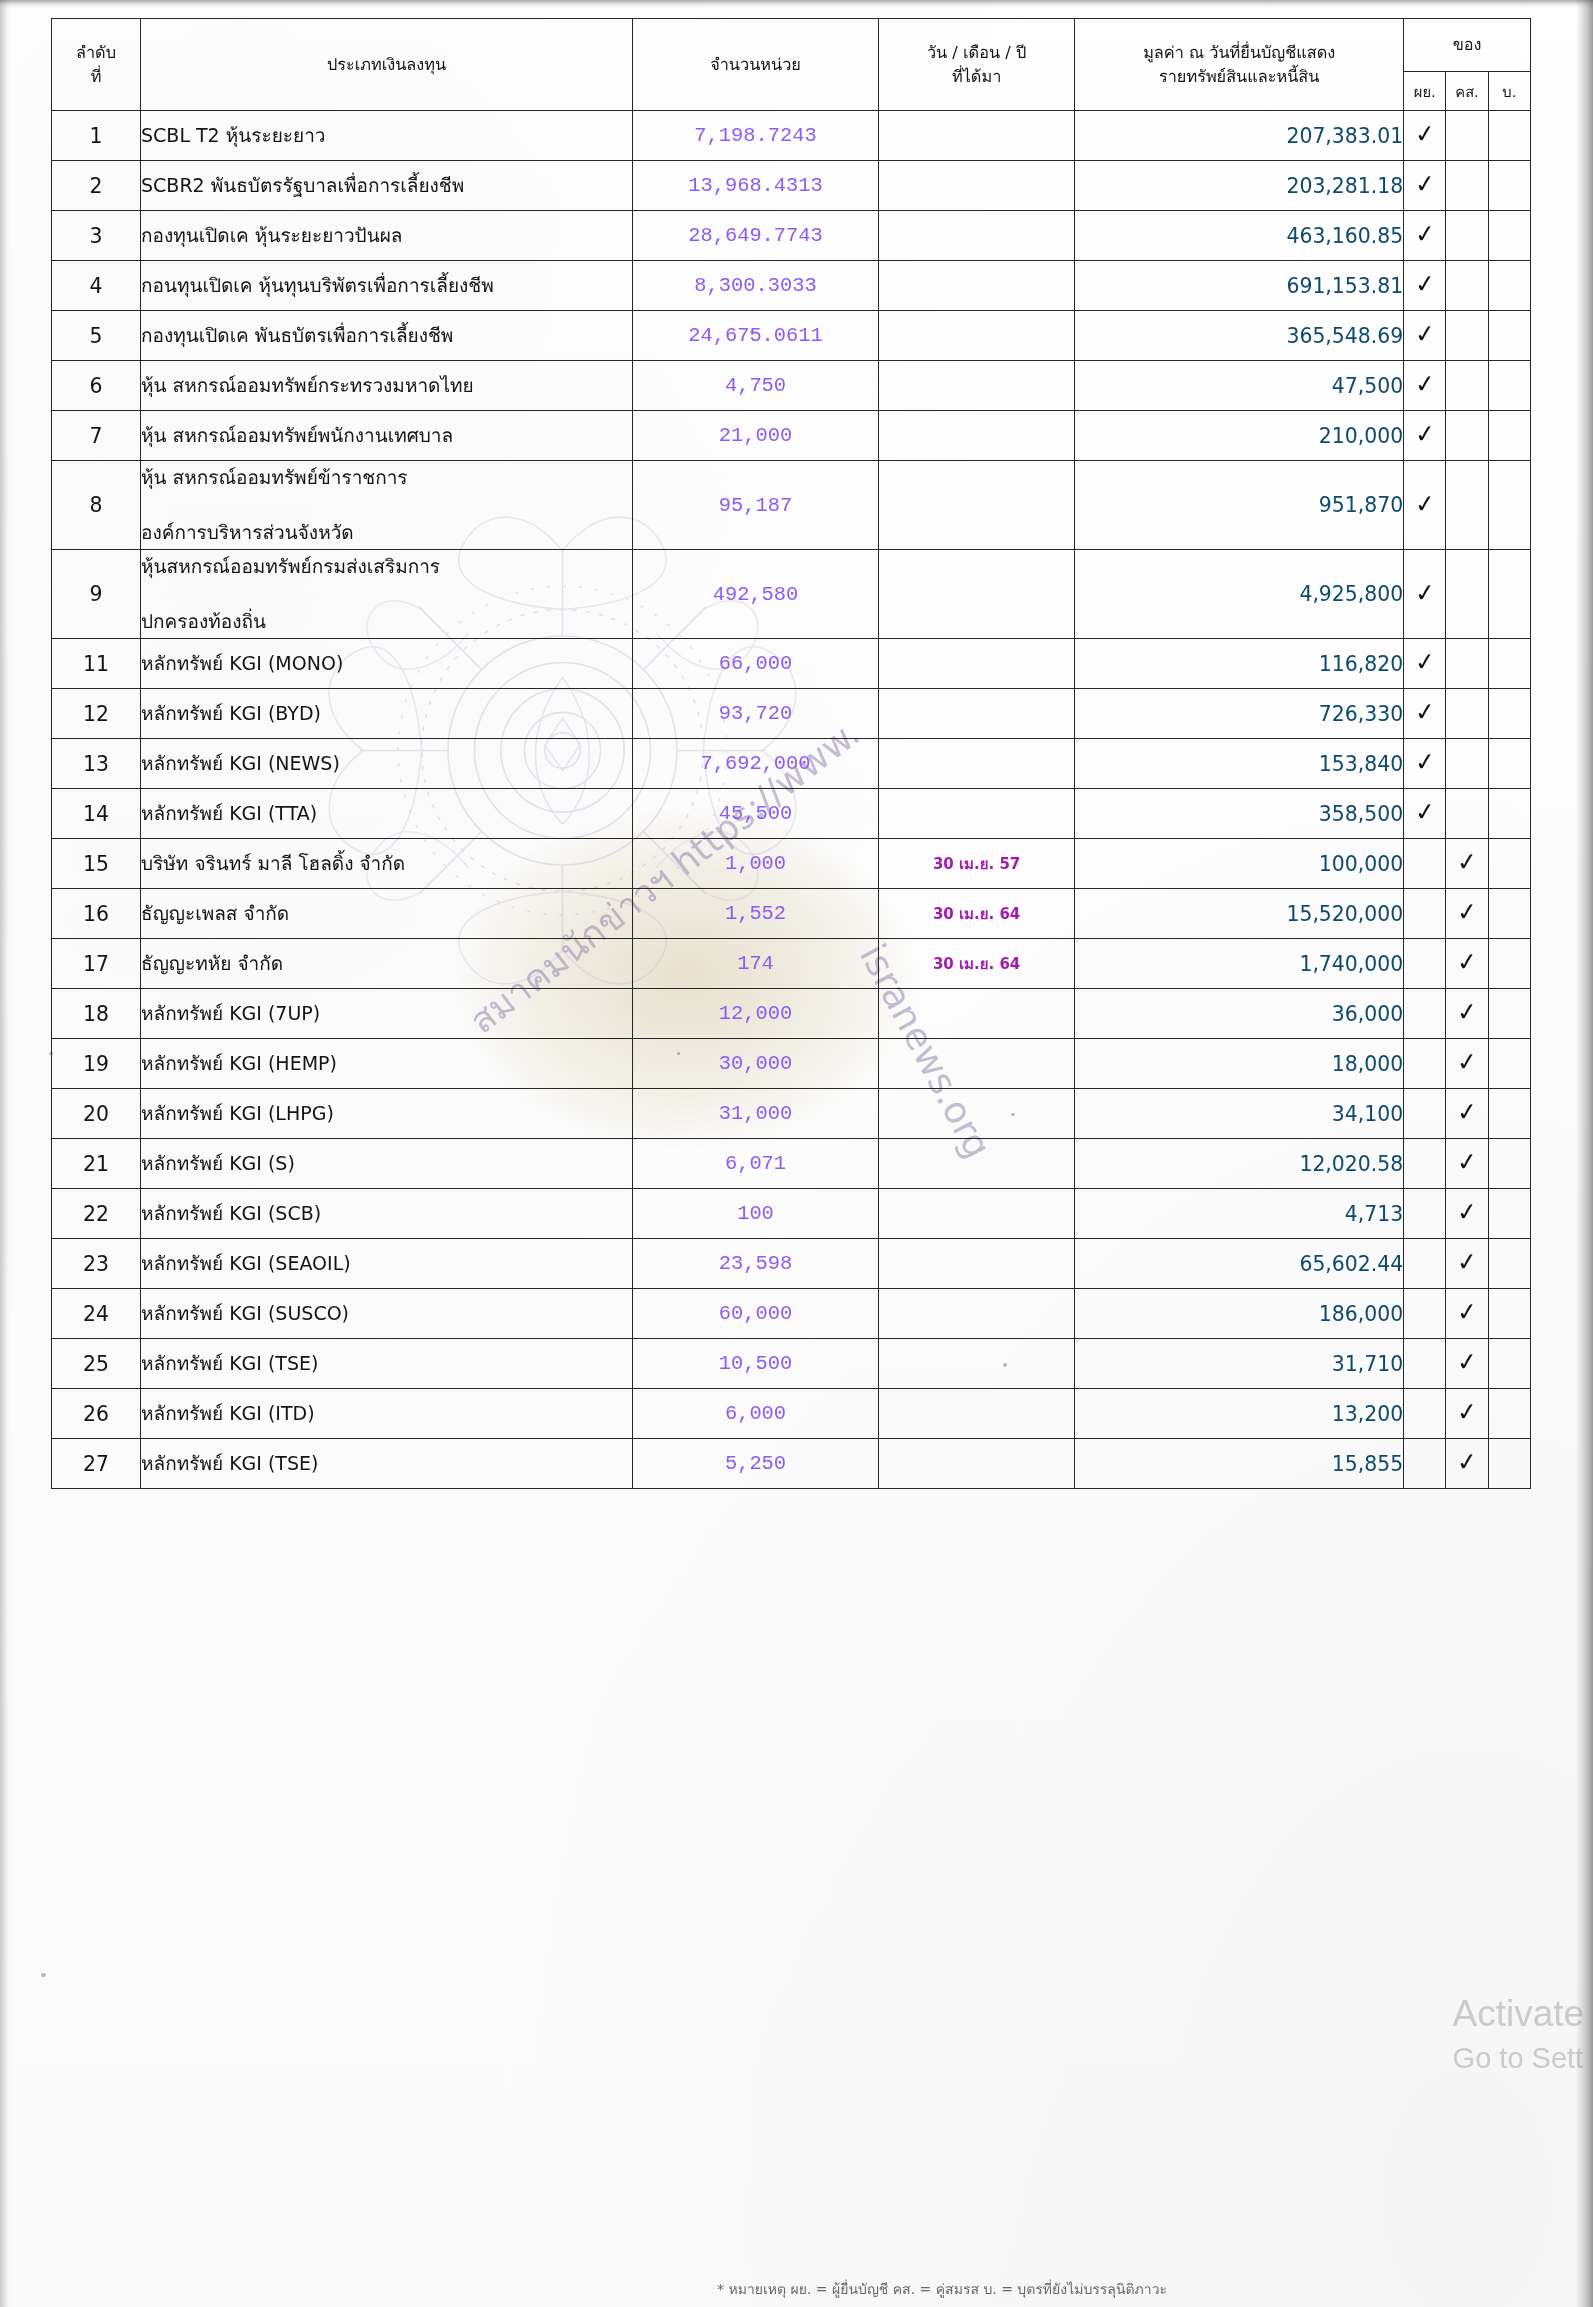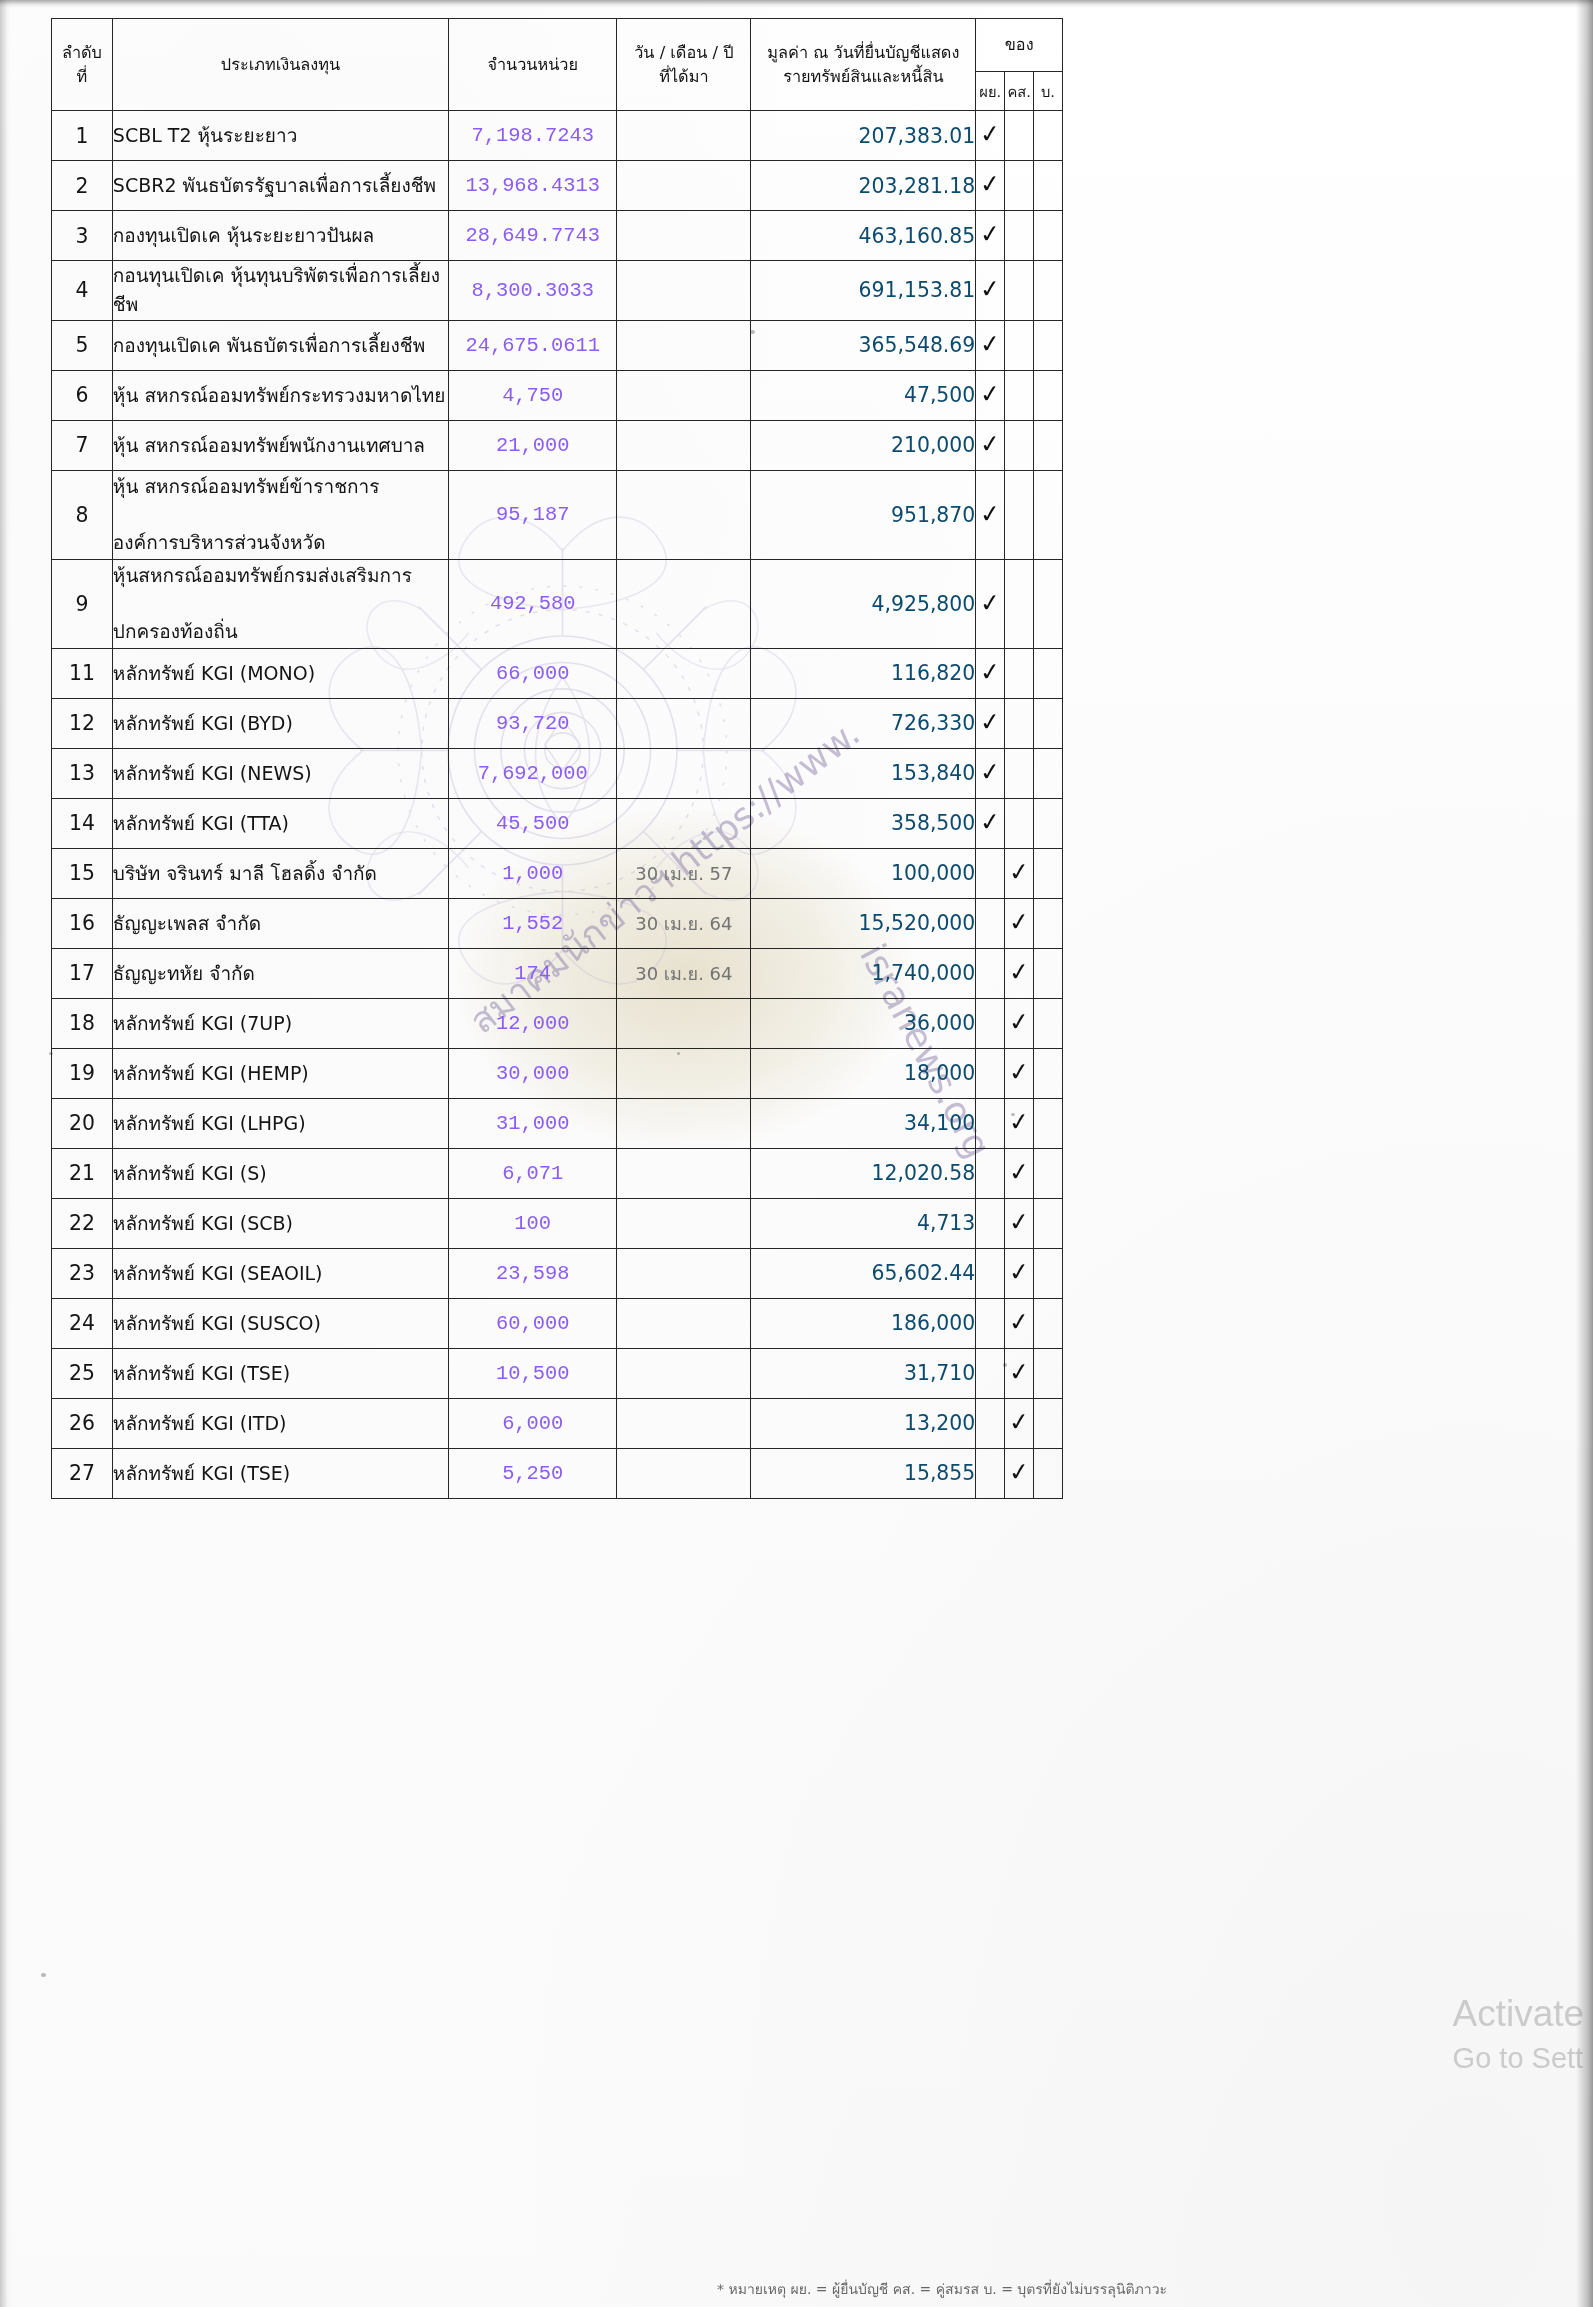--- a/index.html
+++ b/index.html
@@ -104,21 +104,21 @@
     font-family: "Liberation Sans", sans-serif;
     white-space: nowrap;
   }
   .wm-activate .small { font-size: 29px; display: block; }
 
   
   table.ledger {
     position: absolute;
     left: 51px;
     top: 18px;
-    width: 1012px;
+    width: 1480px;
     border-collapse: collapse;
     table-layout: fixed;
     background: transparent;
     color: #1a1a1a;
   }
   table.ledger td, table.ledger th {
     border: 1.6px solid #262626;
     padding: 0;
     vertical-align: middle;
     background: rgba(255,255,255,0.0);
@@ -162,22 +162,23 @@
   }
   td.units {
     text-align: center;
     padding-right: 14.7px;
     font-size: 20.4px;
     color: #8b5cf6;
     font-family: Liberation Mono, monospace;
   }
   td.date {
     text-align: center;
-    font-size: 18px;
-    color: #737373;
+    font-size: 15px;
+    color: #a21caf;
+    font-weight: bold;
   }
   td.value {
     text-align: right;
     padding-right: 13px;
     font-size: 20.4px;
     color: #0c4a6e;
   }
   td.chk {
     text-align: center;
     font-size: 22px;

